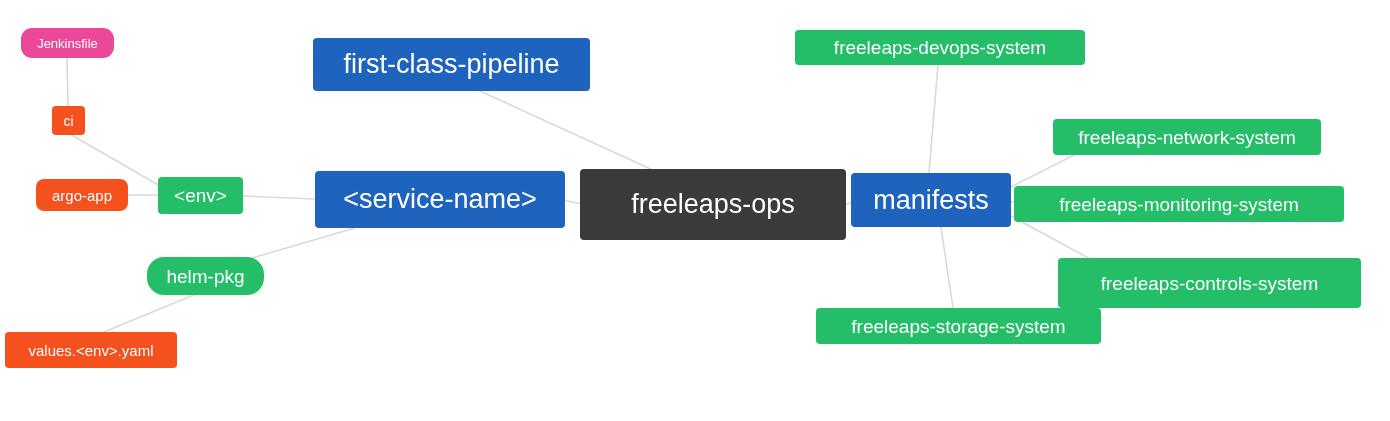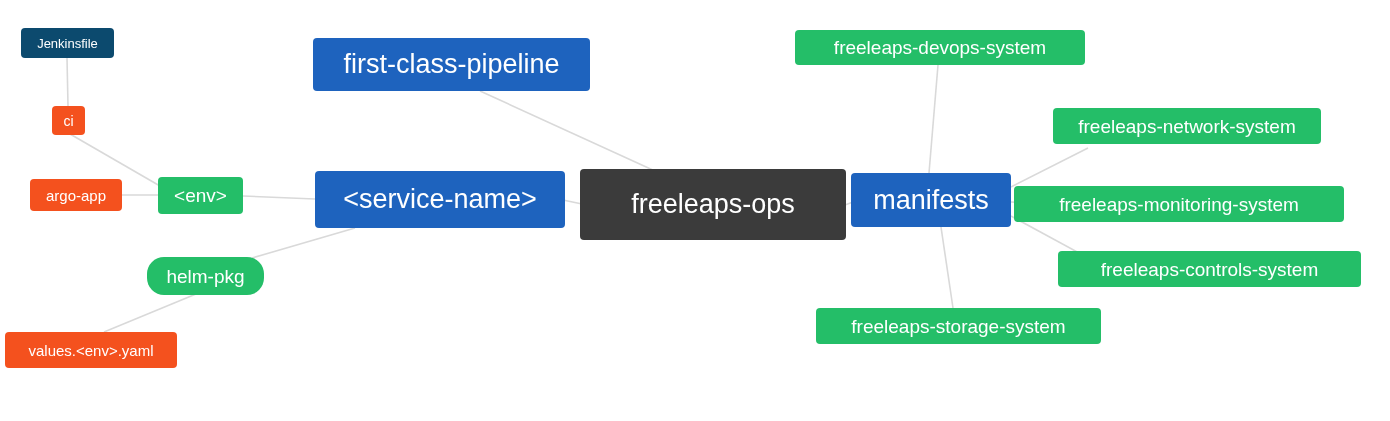--- a/index.html
+++ b/index.html
@@ -37,21 +37,21 @@
     border-radius: 4px;
     white-space: nowrap;
     box-sizing: border-box;
     cursor: default;
     line-height: 1;
   }
   .n-root  { background: #3b3b3b; font-size: 27px; }
   .n-blue  { background: #1e63be; font-size: 27px; }
   .n-green { background: #24be68; font-size: 19px; }
   .n-red   { background: #f4511e; }
-  .n-amber { background: #0c4a6e; }
+  .n-amber { background: #ec4899; border-radius: 11px; }
   .fs13 { font-size: 13px; }
   .fs14 { font-size: 14px; }
   .fs15 { font-size: 15px; }
 </style>
 </head>
 <body>
 
 <div class="canvas">
 
   <svg class="edges" viewBox="0 0 1390 421" xmlns="http://www.w3.org/2000/svg">
@@ -66,27 +66,27 @@
     <line x1="845" y1="205" x2="853" y2="202"></line>
     <line x1="929" y1="173" x2="938" y2="65"></line>
     <line x1="1011" y1="187" x2="1088" y2="148"></line>
     <line x1="1011" y1="202" x2="1048" y2="204"></line>
     <line x1="1011" y1="216" x2="1092" y2="260"></line>
     <line x1="941" y1="227" x2="953" y2="308"></line>
   </svg>
 
   <div class="node n-amber fs13" style="left:21px;  top:28px;  width:93px;  height:30px;">Jenkinsfile</div>
   <div class="node n-red fs14" style="left:52px;  top:106px; width:33px;  height:29px;">ci</div>
-  <div class="node n-red fs15" style="left:30px;  top:179px; width:92px;  height:32px;">argo-app</div>
+  <div class="node n-red fs15" style="left:36px;  top:179px; width:92px;  height:32px;border-radius:8px;">argo-app</div>
   <div class="node n-green" style="left:158px; top:177px; width:85px;  height:37px;">&lt;env&gt;</div>
   <div class="node n-green" style="left:147px; top:257px; width:117px; height:38px;border-radius:17px;">helm-pkg</div>
   <div class="node n-red fs15" style="left:5px;   top:332px; width:172px; height:36px;">values.&lt;env&gt;.yaml</div>
   <div class="node n-blue" style="left:315px; top:171px; width:250px; height:57px;">&lt;service-name&gt;</div>
   <div class="node n-blue" style="left:313px; top:38px;  width:277px; height:53px;">first-class-pipeline</div>
   <div class="node n-root" style="left:580px; top:169px; width:266px; height:71px;">freeleaps-ops</div>
   <div class="node n-blue" style="left:851px; top:173px; width:160px; height:54px;">manifests</div>
   <div class="node n-green" style="left:795px; top:30px;  width:290px; height:35px;">freeleaps-devops-system</div>
-  <div class="node n-green" style="left:1053px;top:108px; width:268px; height:36px;text-align:center;">freeleaps-network-system</div>
+  <div class="node n-green" style="left:1053px;top:119px; width:268px; height:36px;text-align:center;">freeleaps-network-system</div>
   <div class="node n-green" style="left:1014px;top:186px; width:330px; height:36px;">freeleaps-monitoring-system</div>
-  <div class="node n-green" style="left:1058px;top:251px; width:303px; height:36px;">freeleaps-controls-system</div>
+  <div class="node n-green" style="left:1058px;top:258px; width:303px; height:50px;">freeleaps-controls-system</div>
   <div class="node n-green" style="left:816px; top:308px; width:285px; height:36px;">freeleaps-storage-system</div>
 
 </div>
 
 </body></html>

